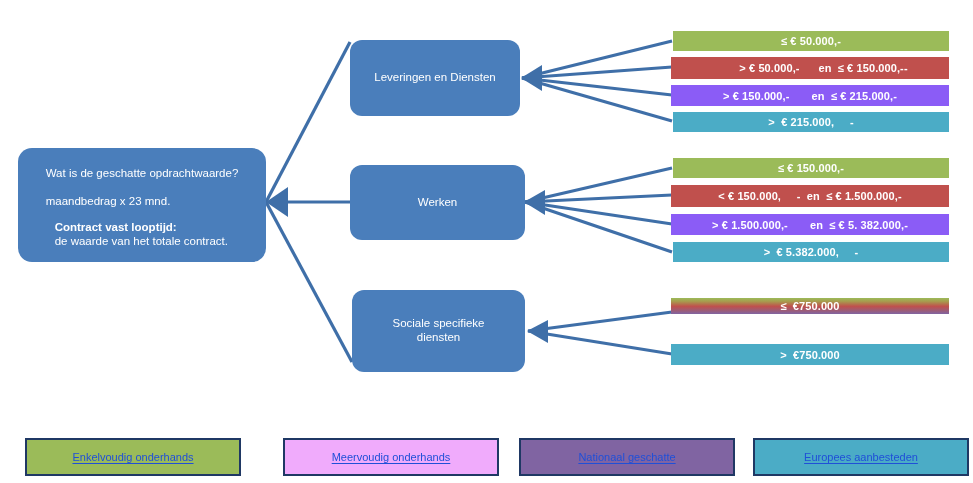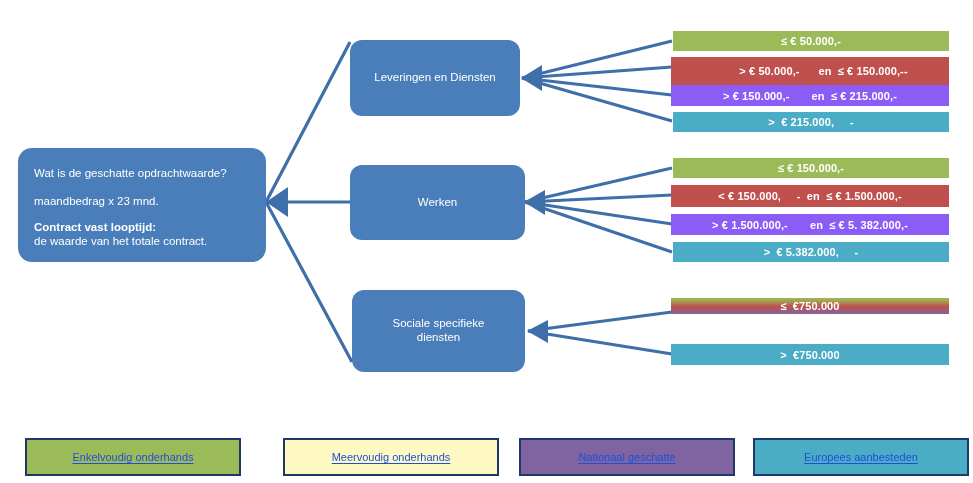--- a/index.html
+++ b/index.html
@@ -38,38 +38,38 @@
     box-sizing: border-box;
     color: #ffffff;
     display: flex;
     align-items: center;
     justify-content: center;
     text-align: center;
   }
   .node.root {
     border-radius: 14px;
     align-items: flex-start;
-    justify-content: flex-start;
+    justify-content: center;
     padding: 19px 16px 14px 16px;
     text-align: left;
     line-height: 1.18;
   }
   .root-text {
     font-size: 11.5px;
     color: #ffffff;
   }
   .root-text .q {
     display: block;
     margin-bottom: 14px;
   }
   .root-text .blk {
     display: block;
     margin-bottom: 13px;
   }
-  .root-text .blk:last-child { margin-bottom: 0; }
+  .root-text .blk:last-child { margin-bottom: 0; margin-left: 9px; }
   .root-text b {
     font-weight: bold;
     display: block;
   }
   .root-text span.sub {
     display: block;
     font-weight: normal;
   }
   .node-label {
     font-size: 11.5px;
@@ -101,21 +101,21 @@
   
   .legend-box {
     position: absolute;
     box-sizing: border-box;
     border: 2px solid #1F3864;
     display: flex;
     align-items: center;
     justify-content: center;
   }
   .legend-box.green  { background: #9BBB59; }
-  .legend-box.red    { background: #fef9c3; }
+  .legend-box.red    { background: #f0abfc; }
   .legend-box.purple { background: #8064A2; }
   .legend-box.blue   { background: #4BACC6; }
   .legend-label {
     font-size: 11px;
     color: #1F4FD8;
     text-decoration: underline;
     text-underline-offset: 2px;
   }
 </style>
 </head>
@@ -186,21 +186,21 @@
   </div>
 
   <div class="node" style="left:352px; top:290px; width:173px; height:82px;">
     <span class="node-label" style="white-space:pre-line;">Sociale specifieke
 diensten</span>
   </div>
 
   <div class="bar green" style="left:673px; top:31px; width:276px; height:20px;">
     <span>≤ € 50.000,-</span>
   </div>
-  <div class="bar red" style="left:671px; top:57px; width:278px; height:28px;padding-left:27px;">
+  <div class="bar red" style="left:671px; top:57px; width:278px; height:22px;padding-left:27px;">
     <span>&gt; € 50.000,-      en  ≤ € 150.000,--</span>
   </div>
   <div class="bar purple" style="left:671px; top:85px; width:278px; height:21px;">
     <span>&gt; € 150.000,-       en  ≤ € 215.000,-</span>
   </div>
   <div class="bar blue" style="left:673px; top:112px; width:276px; height:20px;">
     <span>&gt;  € 215.000,     -</span>
   </div>
 
   <div class="bar green" style="left:673px; top:158px; width:276px; height:20px;">

